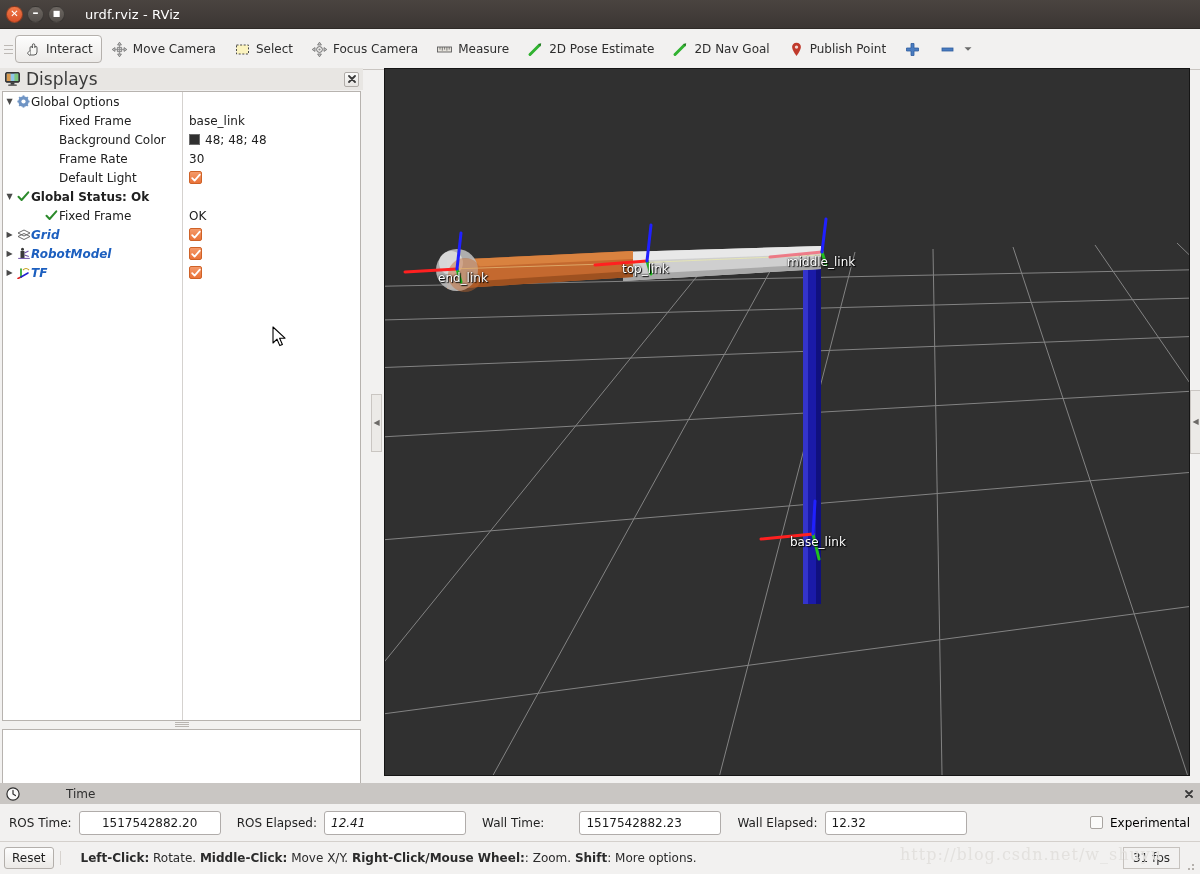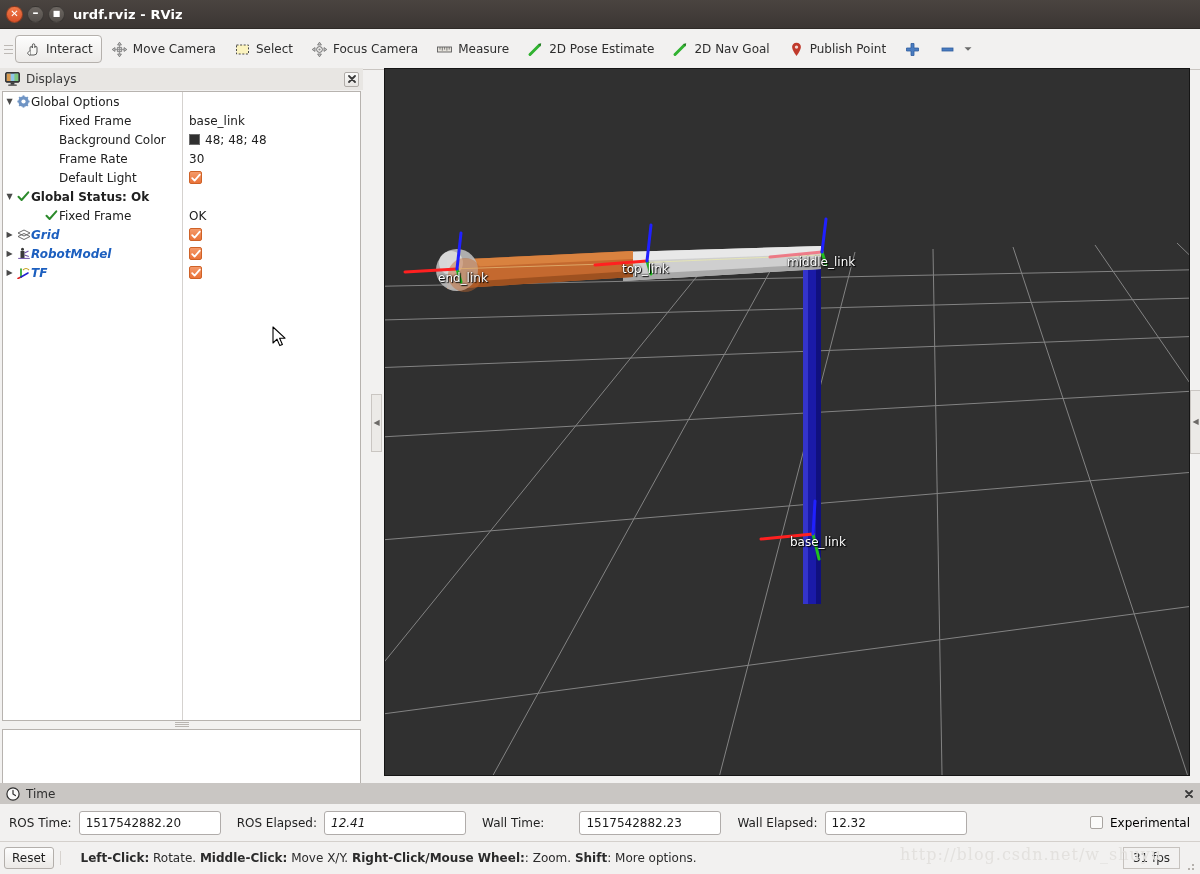--- a/index.html
+++ b/index.html
@@ -34,22 +34,22 @@
     font-size: 9px; color: #ffffff; line-height: 1;
     border: 1px solid rgba(0,0,0,0.35);
   }
   .winbtn.close { background: linear-gradient(to bottom,#f07746,#d9522a); }
   .winbtn.min  { background: linear-gradient(to bottom,#6d6762,#534e4a); }
   .winbtn.max  { background: linear-gradient(to bottom,#6d6762,#534e4a); }
   .winbtn .gl { font-family: "DejaVu Sans", sans-serif; font-weight: bold; font-size:10px; }
   .winbtn.min .gl { font-size: 12px; margin-top:-3px;}
   .winbtn.max .gl { font-size: 8px; }
   .title-text {
-    color: #ffffff; font-weight: bold; font-size: 13px;
-    margin-left: 8px; letter-spacing: 0.1px;
+    color: #ffffff; font-weight: normal; font-size: 13px;
+    margin-left: 20px; letter-spacing: 0.1px;
   }
 
   
   .toolbar {
     position: absolute; left: 0; top: 29px;
     width: 1200px; height: 41px;
     background: #f2f1f0;
     border-bottom: 1px solid #c9c5c1;
     display: flex; align-items: center;
     padding-left: 4px;
@@ -79,21 +79,21 @@
     position: absolute; left: 0; top: 68px;
     width: 363px; height: 653px;
     background: #f2f1f0;
   }
   .panel-header {
     height: 22px; display: flex; align-items: center;
     background: #e8e6e3;
     padding: 0 4px 0 5px;
   }
   .panel-header .ph-title {
-    font-size: 12px; color: #3a3a3a; margin-left: 6px; flex: 1;
+    font-size: 17px; color: #3a3a3a; margin-left: 6px; flex: 1;
   }
   .panel-close {
     width: 15px; height: 15px;
     border: 1px solid #b0aca8; border-radius: 2px;
     background: linear-gradient(to bottom,#fbfbfa,#e7e5e2);
     display:flex; align-items:center; justify-content:center;
     font-size: 9px; color: #4a4a4a; line-height: 1;
   }
   .tree {
     position: absolute; left: 2px; top: 23px;
@@ -195,36 +195,36 @@
   #handle-right { left: 1190px; top: 390px; height: 64px; }
 
   
   .time-panel {
     position: absolute; left: 0; top: 783px;
     width: 1200px; height: 58px;
     background: #f2f1f0;
   }
   .time-header {
     height: 21px; background: #c9c6c3;
-    display: flex; align-items: center; padding: 0 4px 0 6px;
+    display: flex; align-items: center; padding: 0 4px 0 6px; gap: 40px;
   }
   .time-header .th-title { font-size: 12px; color: #2e2e2e; margin-left: 6px; flex: 1; }
   .time-header .panel-close { background: #c9c6c3; border: none; }
   .time-row {
     height: 37px; display: flex; align-items: center;
     padding: 0 10px 0 9px; gap: 0;
   }
   .tfield-label { font-size: 12px; color: #1f1f1f; margin-right: 7px; white-space: nowrap; }
   .tfield {
     height: 24px; border: 1px solid #b0acaa; border-radius: 3px;
     background: #ffffff; display: flex; align-items: center;
     padding: 0 6px; font-size: 12px; color: #1a1a1a;
     margin-right: 16px;
   }
-  .w-ros-time   { width: 142px; }
+  .w-ros-time   { width: 142px; justify-content: center; }
   .w-ros-elaps  { width: 142px; font-style: italic; }
   .w-wall-time  { width: 142px; margin-left: 28px; }
   .w-wall-elaps { width: 142px; }
   .exp-wrap { display: flex; align-items: center; gap: 7px; margin-left: auto; }
   .exp-box {
     width: 13px; height: 13px; border: 1px solid #a9a5a1; border-radius: 2px;
     background: #fbfbfa;
   }
 
   

